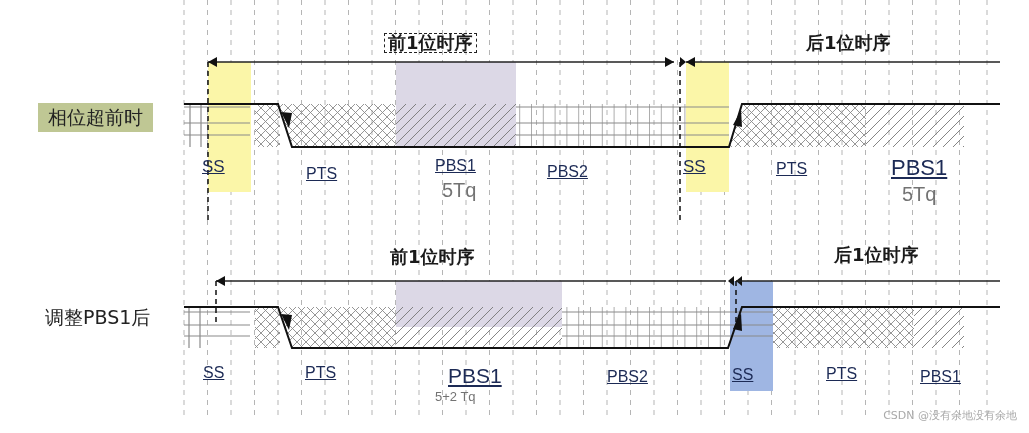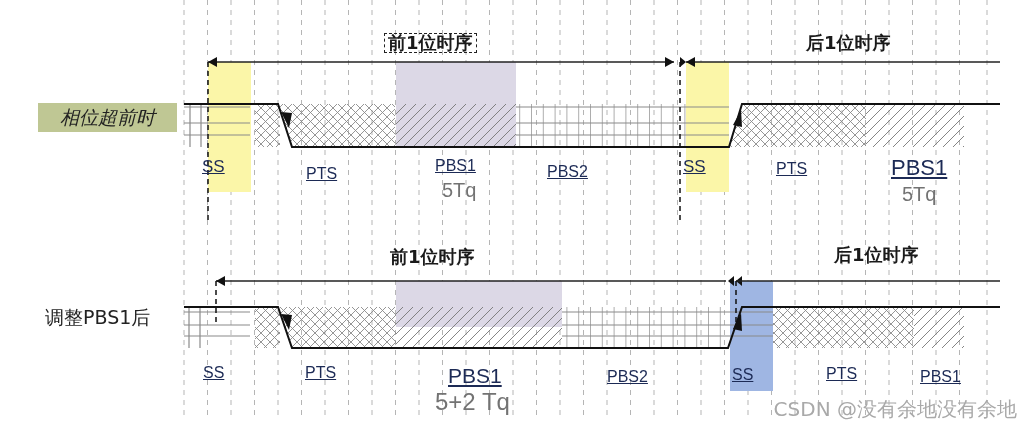--- a/index.html
+++ b/index.html
@@ -3,23 +3,23 @@
 <meta charset="utf-8">
 <style>
   html,body{margin:0;padding:0;background:#ffffff;}
   body{width:1029px;height:433px;position:relative;overflow:hidden;font-family:"Liberation Sans","DejaVu Sans",sans-serif;}
   #diagram{position:absolute;left:0;top:0;width:1029px;height:433px;}
   .lbl{position:absolute;white-space:nowrap;line-height:1;color:#1a1a1a;}
   .blue{color:#1c2a55;text-decoration:underline;}
   .red{color:#737373;}
   .cn{font-family:"DejaVu Sans",sans-serif;font-weight:bold;}
   .row-label{position:absolute;font-family:"DejaVu Sans",sans-serif;font-size:19px;color:#222;line-height:1;}
-  .row-label.hl{background:#bfc794;padding:5px 22px;font-style:italic;}
+  .row-label.hl{background:#bfc794;padding:5px 10px;}
   .boxed{border:1.5px dashed #222;padding:0 3px;}
-  .watermark{position:absolute;right:12px;bottom:10px;font-size:20px;color:#a9a9a9;font-family:"DejaVu Sans",sans-serif;}
+  .watermark{position:absolute;right:12px;bottom:10px;font-size:11px;color:#a9a9a9;font-family:"DejaVu Sans",sans-serif;}
 </style>
 </head>
 <body>
 
 <svg id="diagram" viewBox="0 0 1029 433" xmlns="http://www.w3.org/2000/svg">
   <defs>
     <pattern id="crossHatch" width="9" height="9" patternUnits="userSpaceOnUse">
       <path d="M0,0 L9,9 M9,0 L0,9" stroke="#8a8a8a" stroke-width="0.9" fill="none"></path>
     </pattern>
     <pattern id="diagHatch" width="10" height="10" patternUnits="userSpaceOnUse" patternTransform="rotate(0)">
@@ -166,19 +166,19 @@
 <div class="lbl blue" style="left:776px;top:161px;font-size:16px;">PTS</div>
 <div class="lbl blue" style="left:891px;top:157px;font-size:22px;">PBS1</div>
 <div class="lbl red" style="left:902px;top:184px;font-size:20px;">5Tq</div>
 
 <div class="lbl cn" style="left:390px;top:248px;font-size:18px;">前1位时序</div>
 <div class="lbl cn" style="left:834px;top:246px;font-size:18px;">后1位时序</div>
 
 <div class="lbl blue" style="left:203px;top:365px;font-size:16px;">SS</div>
 <div class="lbl blue" style="left:305px;top:365px;font-size:16px;">PTS</div>
 <div class="lbl blue" style="left:448px;top:365px;font-size:21px;">PBS1</div>
-<div class="lbl red" style="left:435px;top:390px;font-size:24px;">5+2 Tq</div>
+<div class="lbl red" style="left:435px;top:390px;font-size:13px;">5+2 Tq</div>
 <div class="lbl blue" style="left:607px;top:369px;font-size:16px;">PBS2</div>
 <div class="lbl blue" style="left:732px;top:367px;font-size:16px;">SS</div>
 <div class="lbl blue" style="left:826px;top:366px;font-size:16px;">PTS</div>
 <div class="lbl blue" style="left:920px;top:369px;font-size:16px;">PBS1</div>
 
 <div class="watermark">CSDN @没有余地没有余地</div>
 
 </body></html>

